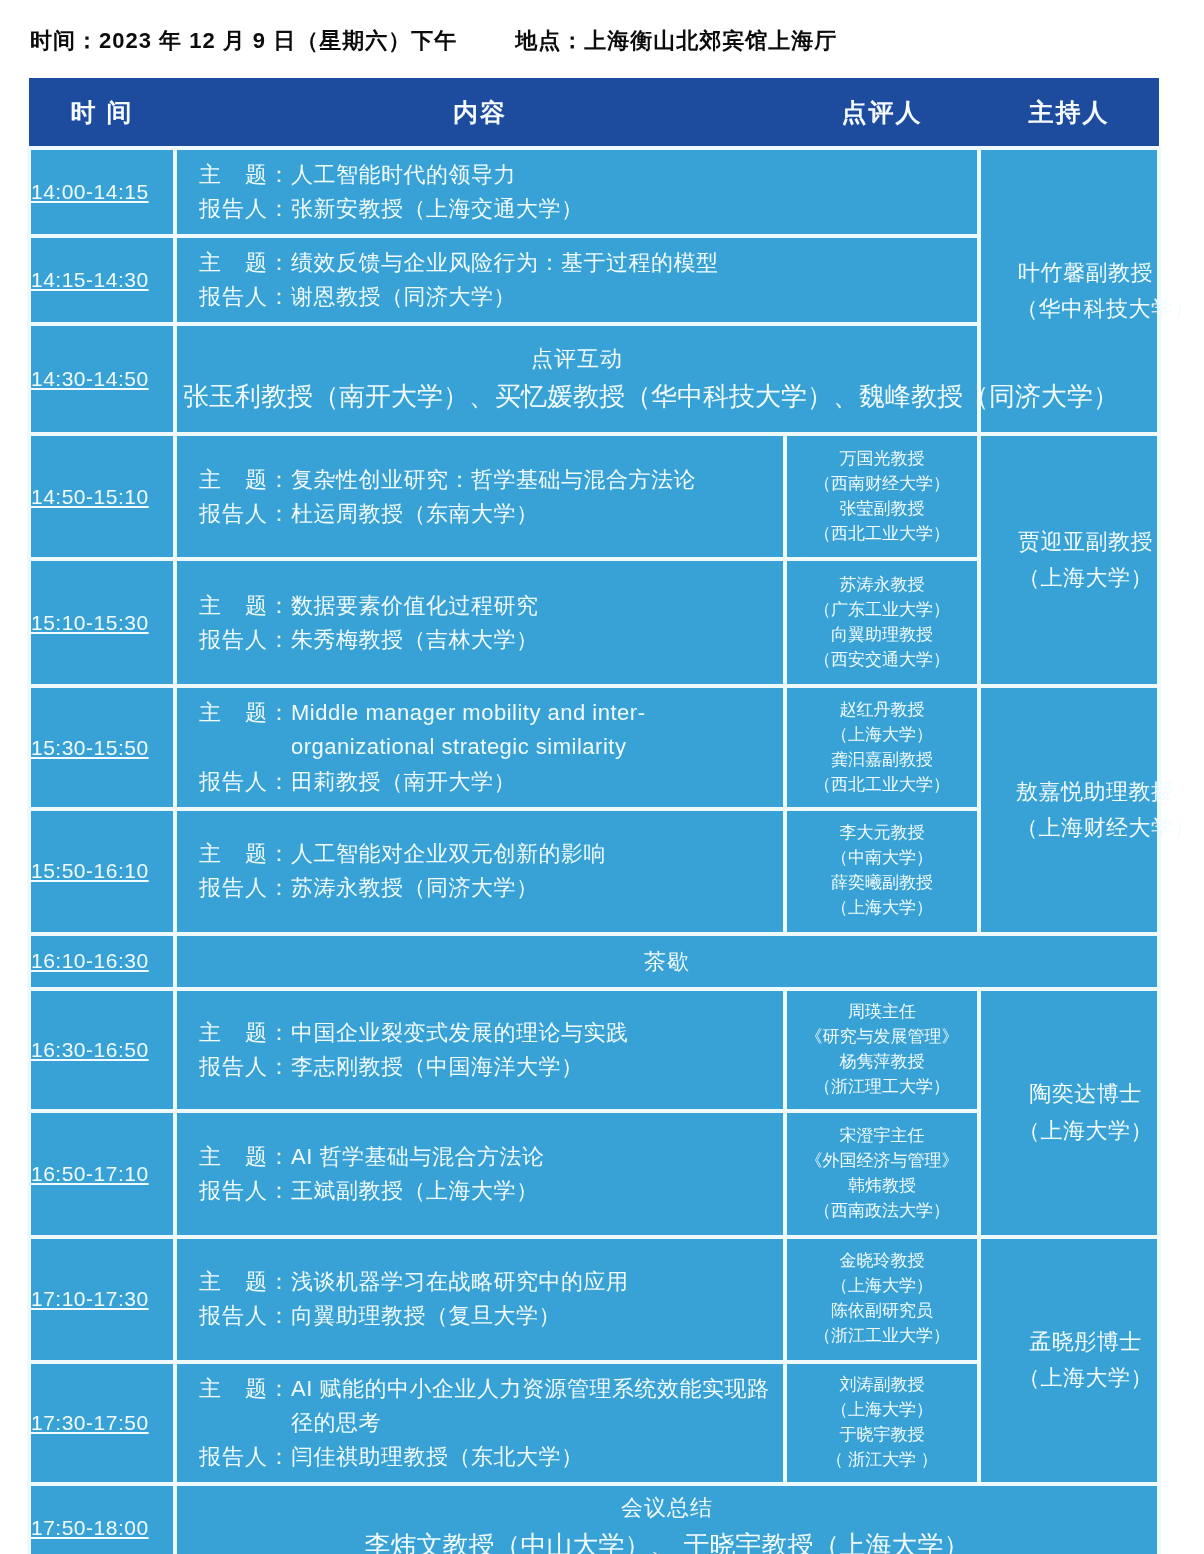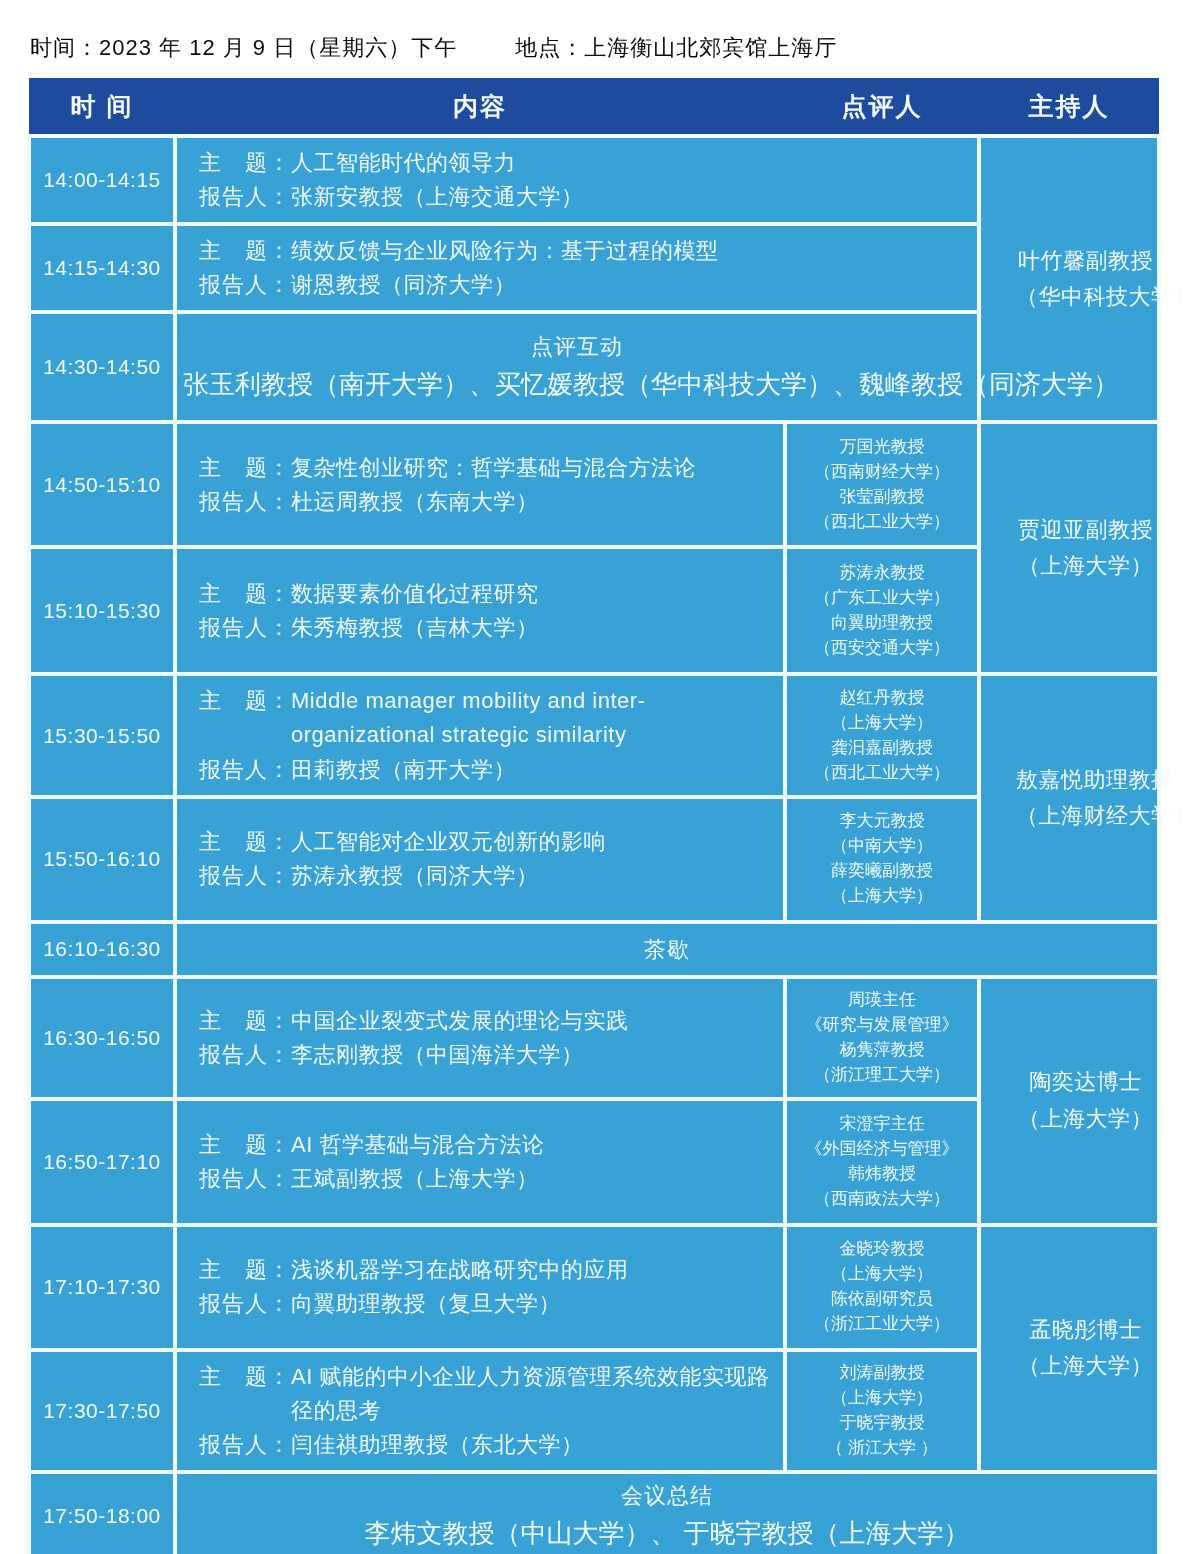--- a/index.html
+++ b/index.html
@@ -2,44 +2,44 @@
 <html style="--header-bg: #1d4c9f; --cell-bg: #38a2d6; --grid: #eefafb;"><head>
 <meta charset="utf-8">
 <style>
   html,body{margin:0;padding:0;}
   body{
     width:1204px;height:1554px;background:#ffffff;position:relative;
     font-family:"Liberation Sans","DejaVu Sans",sans-serif;
     -webkit-font-smoothing:antialiased;
   }
   .meta-line{
-    position:absolute;left:30px;top:33px;
-    font-size:22px;font-weight:normal;color:#0c0c0c;letter-spacing:1px;
+    position:absolute;left:30px;top:26px;
+    font-size:22px;font-weight:bold;color:#0c0c0c;letter-spacing:1px;
     white-space:nowrap;
   }
   .meta-gap{display:inline-block;width:58px;}
   table.schedule{
     position:absolute;left:27px;top:78px;
     width:1130px;border-collapse:collapse;table-layout:fixed;
   }
   col.c-time{width:146px;}
   col.c-content{width:610px;}
   col.c-comment{width:194px;}
   col.c-host{width:180px;}
   thead th{
     background:var(--header-bg,#1d4c9f);
     color:#f6fbff;font-size:25px;font-weight:bold;
-    height:44px;border:0;padding:6px;letter-spacing:2px;margin-left:32px;
+    height:44px;border:0;padding:12px;letter-spacing:2px;margin-left:32px;
   }
   tbody td{
     background:var(--cell-bg,#38a2d6);
     border:4px solid var(--grid,#eefafb);
     color:#f2fcff;vertical-align:middle;padding:0;
   }
-  td.time{font-size:21px;text-align:center;letter-spacing:0.5px;}
+  td.time{font-size:21px;text-align:left;letter-spacing:0.5px;text-decoration:underline;}
   td.content{padding:8px 10px 8px 22px;font-size:22px;text-align:left;}
   .cline{display:flex;align-items:flex-start;line-height:1.55;}
   .cline .lbl{white-space:nowrap;letter-spacing:1px;}
   .cline .ctext{flex:1;min-width:0;letter-spacing:0.5px;}
   td.center-cell{text-align:center;font-size:22px;padding:4px 6px;}
   .center-title{line-height:1.6;letter-spacing:1px;}
   .center-line{line-height:1.6;font-size:26px;white-space:nowrap;letter-spacing:0;}
   td.comment{font-size:17px;text-align:center;line-height:1.47;padding:4px 2px;}
   td.host{font-size:22px;text-align:center;line-height:1.65;padding:2px;}
   .host-name,.host-org{white-space:nowrap;letter-spacing:0.5px;margin-left:33px;}

